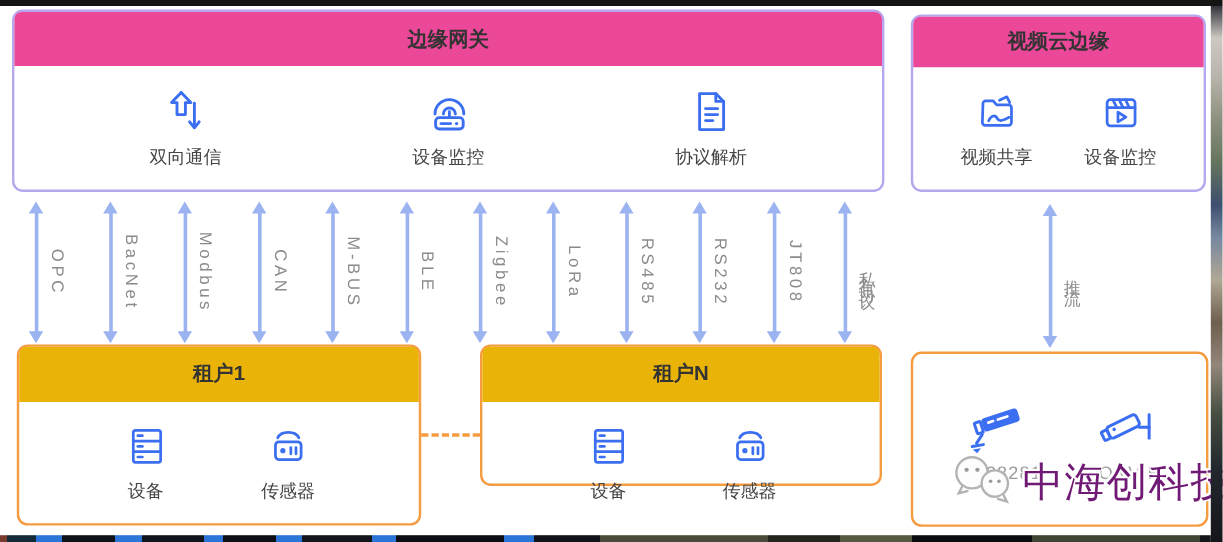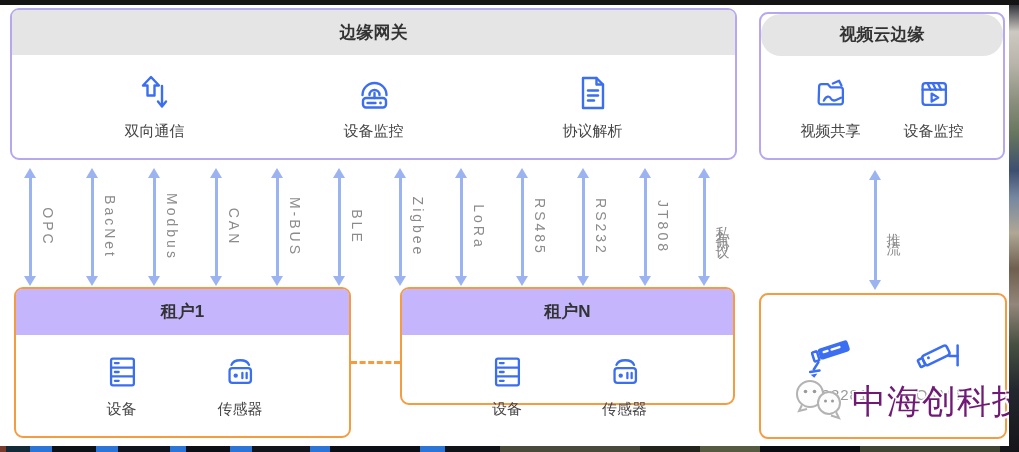--- a/index.html
+++ b/index.html
@@ -19,22 +19,22 @@
       #0b0e14 330px 420px,#2b74d8 420px 445px,#101318 445px 500px,#4a4a3a 500px 640px,
       #23251d 640px 700px,#565a40 700px 760px,#0a0c10 760px 860px,#3f4433 860px 1000px,
       #14161a 1000px 1019px);}
 
   
   .panel{position:absolute;background:#fff;border-radius:9px;box-sizing:border-box;}
   .panel.purple{border:2px solid #b6a7ee;}
   .panel.orange{border:2px solid #f59b40;}
   .panel-header{height:45px;line-height:45px;text-align:center;font-weight:bold;
     font-size:17px;color:#333;border-radius:6px 6px 0 0;}
-  .purple>.panel-header{background:#e5e5e5;}
-  .orange>.panel-header{background:#c4b5fd;}
+  .purple>.panel-header{background:#ec4899;}
+  .orange>.panel-header{background:#eab308;}
   .panel-body{display:flex;justify-content:space-around;align-items:center;}
 
   .feature{display:flex;flex-direction:column;align-items:center;gap:9px;}
   .feature .flabel{font-size:15px;color:#454545;white-space:nowrap;}
   .icon svg{display:block;}
 
   
   .v-arrow{position:absolute;top:168px;height:118px;width:54px;}
   .v-arrow .shaft{position:absolute;left:4.5px;top:7px;bottom:7px;width:3px;
     background:#9cb3f1;border-radius:2px;}
@@ -102,21 +102,21 @@
               <path d="M15 22.5 H25"></path>
               <path d="M15 27.5 H21"></path>
           </svg>
         </span>
         <span class="flabel">协议解析</span>
       </div>
     </div>
   </div>
 
   <div class="panel purple" style="left:759px;top:12px;width:246px;height:148px;">
-    <div class="panel-header" style="height:42px;line-height:42px;border-radius:20px;">视频云边缘</div>
+    <div class="panel-header" style="height:42px;line-height:42px;">视频云边缘</div>
     <div class="panel-body" style="height:104px;padding:0 18px;">
       <div class="feature">
         <span class="icon">
           <svg width="38" height="38" viewBox="0 0 40 40" fill="none" stroke="#3B6EF0" stroke-width="2.4" stroke-linecap="round" stroke-linejoin="round">
             <path d="M7.5 12 a2.5 2.5 0 0 1 2.5 -2.5 h6.5 l3 3.5 h10.5 a2.5 2.5 0 0 1 2.5 2.5 v13 a2.5 2.5 0 0 1 -2.5 2.5 h-20.5 a2.5 2.5 0 0 1 -2.5 -2.5 z"></path>
             <path d="M22 9 l6.5 -3 l2.5 5"></path>
             <path d="M12.5 27 c2.5 -5.5 6 -5 7.5 -2 c1.5 2.5 4 2 6 1 l4.5 -2"></path>
           </svg>
         </span>
         <span class="flabel">视频共享</span>

